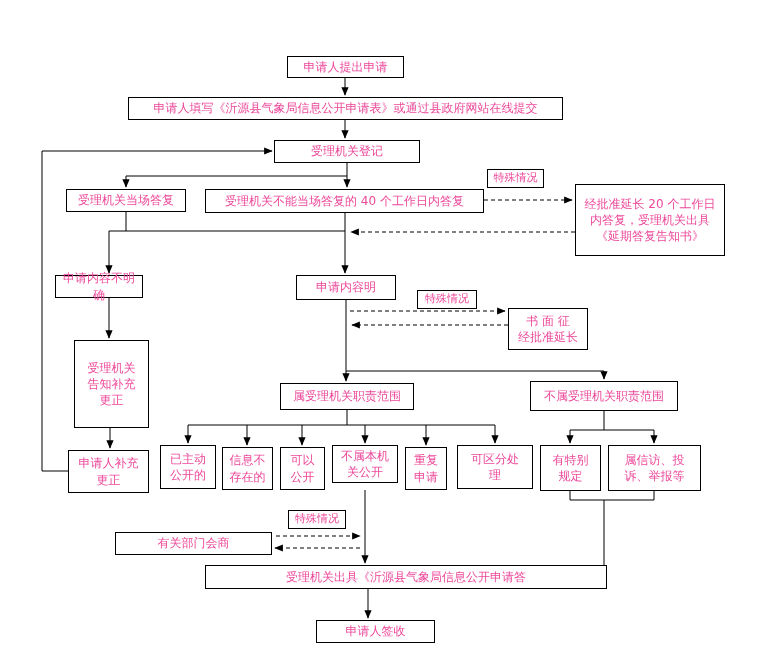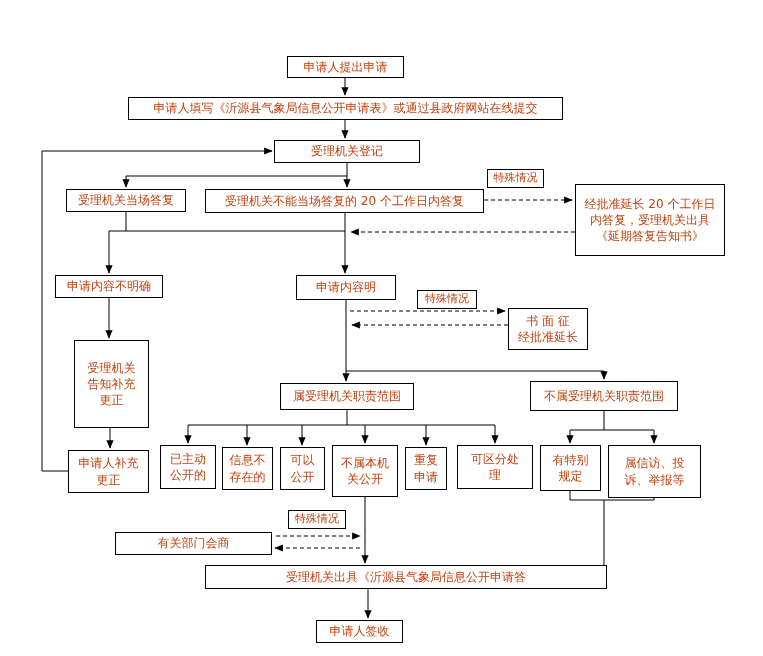--- a/index.html
+++ b/index.html
@@ -3,21 +3,21 @@
 <meta charset="utf-8">
 <style>
   html,body{margin:0;padding:0;background:#ffffff;}
   body{font-family:"DejaVu Sans","Liberation Sans",sans-serif;}
   #stage{position:relative;width:763px;height:656px;background:#ffffff;overflow:hidden;}
   #edges{position:absolute;left:0;top:0;width:763px;height:656px;z-index:1;}
   .edge{stroke:#000;stroke-width:1;fill:none;}
   .edge.dashed{stroke-dasharray:4 3;}
   .node{
     position:absolute;box-sizing:border-box;z-index:2;
-    border:1px solid #000;background:#fff;color:#c2410c;
+    border:1px solid #000;background:#fff;color:#ec4899;
     display:flex;align-items:center;justify-content:center;
     text-align:center;font-size:12px;line-height:1.35;
     white-space:pre-line;padding:1px 3px;
   }
   .node.small{font-size:11px;padding:0 2px;}
 </style>
 </head>
 <body>
 
 <div id="stage">
@@ -70,50 +70,50 @@
       <line class="edge dashed" x1="276" y1="536" x2="360" y2="536" marker-end="url(#ah)"></line>
       <line class="edge dashed" x1="360" y1="548" x2="275" y2="548" marker-end="url(#ah)"></line>
     </g>
   </svg>
 
   <div class="node" style="left:287px;top:56px;width:117px;height:22px">申请人提出申请</div>
   <div class="node" style="left:128px;top:97px;width:435px;height:23px">申请人填写《沂源县气象局信息公开申请表》或通过县政府网站在线提交</div>
   <div class="node" style="left:274px;top:140px;width:146px;height:23px">受理机关登记</div>
   <div class="node small" style="left:487px;top:169px;width:57px;height:19px">特殊情况</div>
   <div class="node" style="left:66px;top:189px;width:120px;height:23px">受理机关当场答复</div>
-  <div class="node" style="left:205px;top:189px;width:279px;height:24px">受理机关不能当场答复的 20 个工作日内答复</div>
+  <div class="node" style="left:205px;top:189px;width:279px;height:24px">受理机关不能当场答复的 40 个工作日内答复</div>
   <div class="node" style="left:575px;top:184px;width:150px;height:72px">经批准延长 20 个工作日
 内答复，受理机关出具
 《延期答复告知书》</div>
-  <div class="node" style="left:55px;top:275px;width:108px;height:23px">申请内容不明确</div>
+  <div class="node" style="left:55px;top:275px;width:88px;height:23px">申请内容不明确</div>
   <div class="node" style="left:296px;top:275px;width:100px;height:25px">申请内容明</div>
   <div class="node small" style="left:417px;top:290px;width:60px;height:19px">特殊情况</div>
   <div class="node" style="left:508px;top:308px;width:80px;height:42px">书 面 征
 经批准延长</div>
   <div class="node" style="left:74px;top:340px;width:75px;height:88px">受理机关
 告知补充
 更正</div>
   <div class="node" style="left:280px;top:383px;width:134px;height:27px">属受理机关职责范围</div>
   <div class="node" style="left:530px;top:381px;width:148px;height:30px">不属受理机关职责范围</div>
   <div class="node" style="left:68px;top:450px;width:81px;height:43px">申请人补充
 更正</div>
   <div class="node" style="left:160px;top:445px;width:56px;height:44px">已主动
 公开的</div>
   <div class="node" style="left:222px;top:447px;width:51px;height:43px">信息不
 存在的</div>
   <div class="node" style="left:280px;top:447px;width:45px;height:43px">可以
 公开</div>
-  <div class="node" style="left:332px;top:445px;width:66px;height:52px">不属本机
+  <div class="node" style="left:332px;top:445px;width:66px;height:38px">不属本机
 关公开</div>
   <div class="node" style="left:405px;top:447px;width:42px;height:43px">重复
 申请</div>
   <div class="node" style="left:457px;top:445px;width:76px;height:44px">可区分处
 理</div>
   <div class="node" style="left:540px;top:445px;width:61px;height:46px">有特别
 规定</div>
-  <div class="node" style="left:608px;top:445px;width:93px;height:53px">属信访、投
+  <div class="node" style="left:608px;top:445px;width:93px;height:46px">属信访、投
 诉、举报等</div>
   <div class="node small" style="left:288px;top:510px;width:58px;height:19px">特殊情况</div>
   <div class="node" style="left:115px;top:532px;width:157px;height:23px">有关部门会商</div>
   <div class="node" style="left:205px;top:565px;width:402px;height:24px">受理机关出具《沂源县气象局信息公开申请答</div>
-  <div class="node" style="left:316px;top:620px;width:87px;height:23px">申请人签收</div>
+  <div class="node" style="left:316px;top:620px;width:119px;height:23px">申请人签收</div>
 
 </div>
 
 </body></html>

